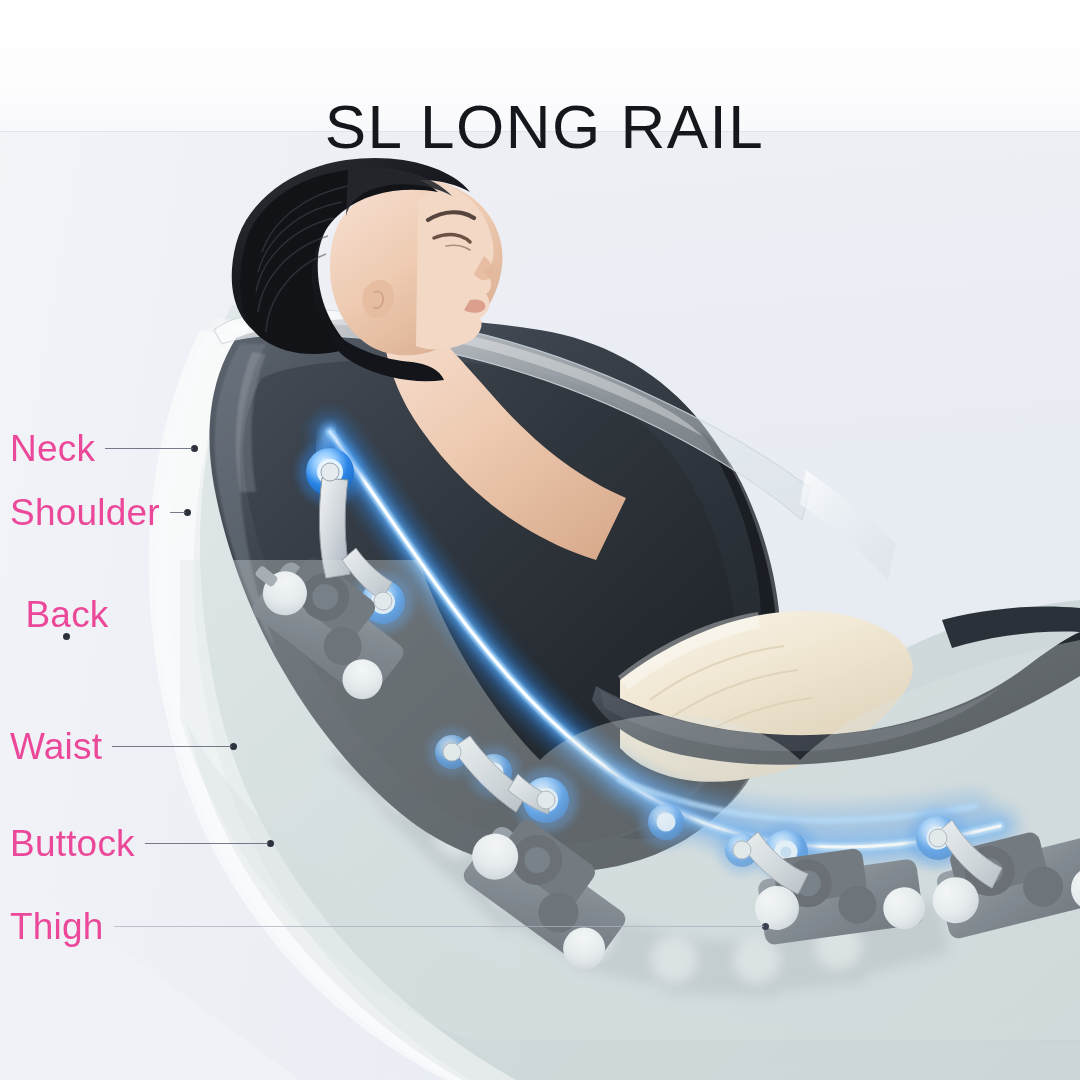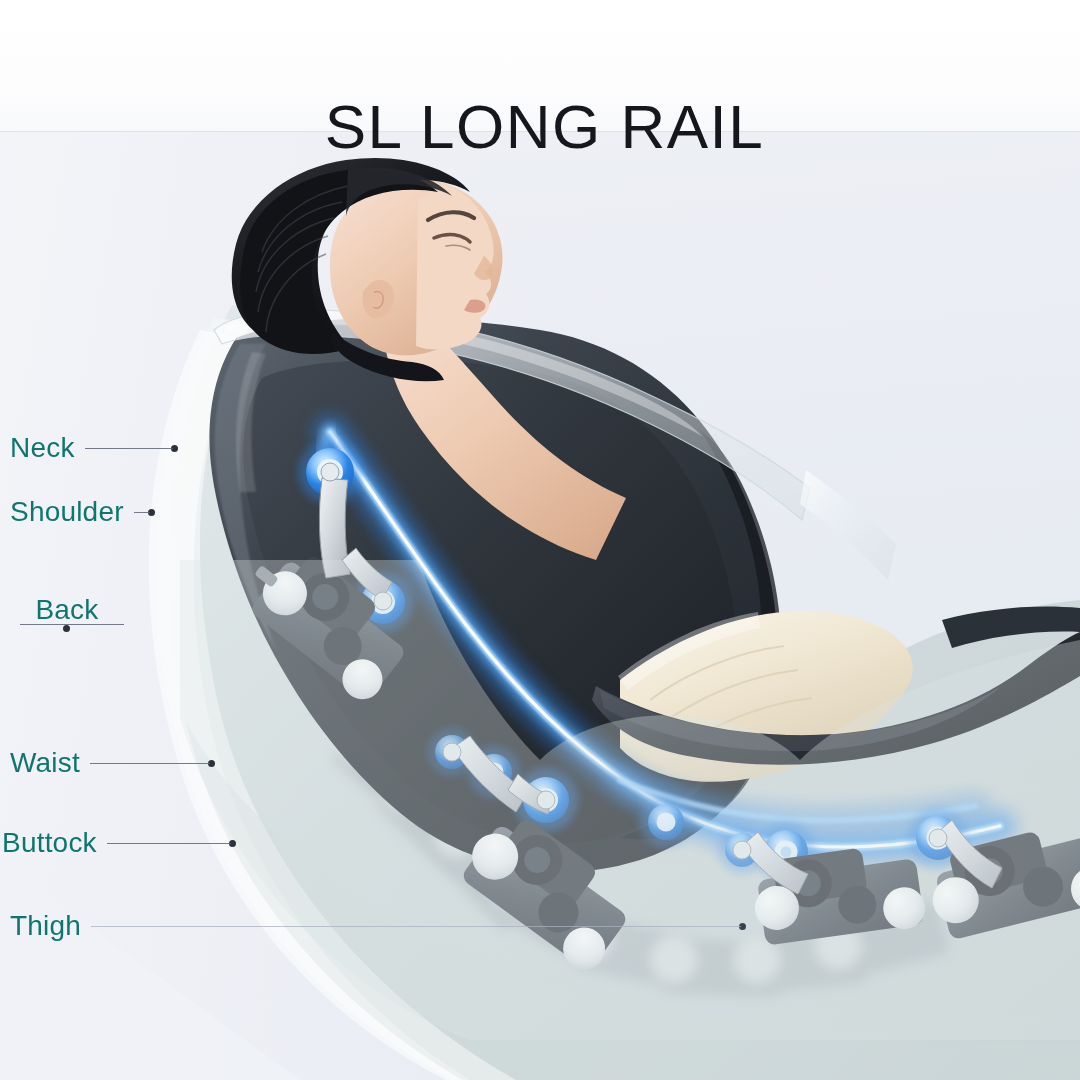--- a/index.html
+++ b/index.html
@@ -47,23 +47,23 @@
 
   
   .callout{
     position:absolute; z-index:45;
     display:flex; align-items:center;
     height:40px;
   }
   .callout .lbl{
     font-family:"Liberation Sans", sans-serif;
     font-weight:300;
-    font-size:28px;
+    font-size:37px;
     letter-spacing:.2px;
-    color:#0f766e;
+    color:#ec4899;
     white-space:nowrap;
     line-height:1;
   }
   .callout .leader{
     height:1px;
     background:#5d6474;
     margin-left:10px;
     opacity:.85;
   }
   .callout .dot{
@@ -505,27 +505,27 @@
     <span class="leader" style="width: 16px;"></span>
     <span class="dot"></span>
   </div>
 
   <div class="callout" id="c2" style="left: 10px; top: 596px; flex-direction: column;">
     <span class="lbl">Back</span>
     <span class="leader" style="width: 104px;"></span>
     <span class="dot"></span>
   </div>
 
-  <div class="callout" id="c3" style="left: 10px; top: 743px; text-align: center;">
+  <div class="callout" id="c3" style="left: 10px; top: 726px; text-align: center;">
     <span class="lbl">Waist</span>
     <span class="leader" style="width: 120px;"></span>
     <span class="dot"></span>
   </div>
 
-  <div class="callout" id="c4" style="left: 2px; top: 823px;">
+  <div class="callout" id="c4" style="left: 10px; top: 823px;">
     <span class="lbl">Buttock</span>
     <span class="leader" style="width: 124px;"></span>
     <span class="dot"></span>
   </div>
 
   <div class="callout faint" id="c5" style="left: 10px; top: 906px;">
     <span class="lbl">Thigh</span>
     <span class="leader" style="width: 650px;"></span>
     <span class="dot"></span>
   </div>

